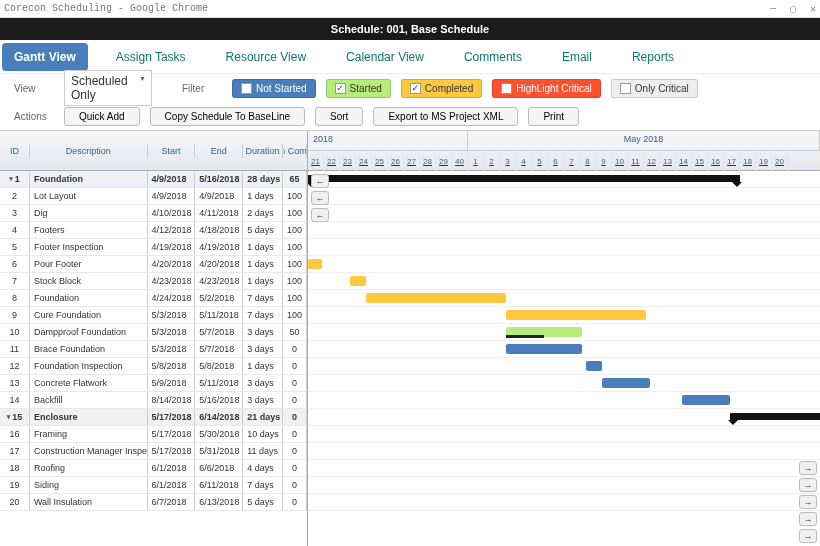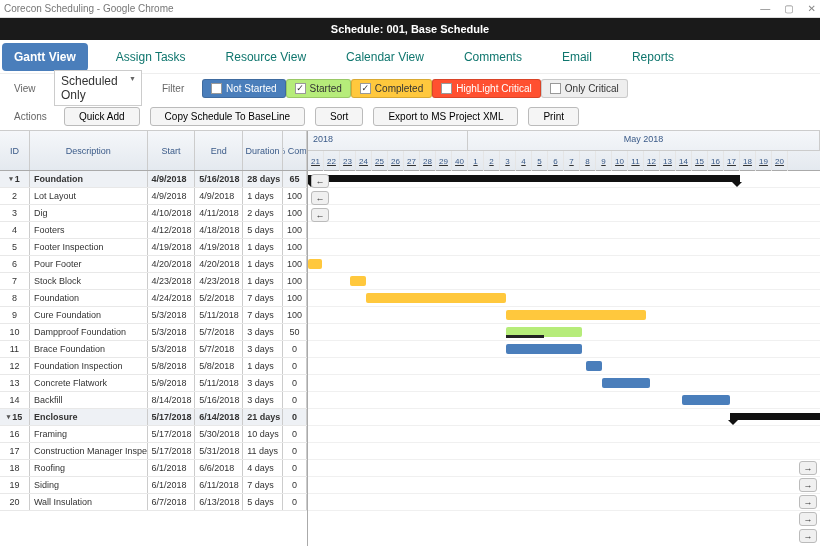--- a/index.html
+++ b/index.html
@@ -1,41 +1,41 @@
 <!DOCTYPE html>
 <html><head>
 <meta charset="utf-8">
 <style>
   * { box-sizing: border-box; margin: 0; padding: 0; }
   html, body { width: 820px; height: 546px; font-family: Arial, sans-serif; font-size: 10px; background: #fff; overflow: hidden; color: #333; }
-  .titlebar { height: 18px; background: #fff; display: flex; align-items: center; padding: 0 4px; border-bottom: 1px solid #ddd; }
+  .titlebar { height: 18px; background: #fff; display: flex; align-items: center; padding: 0 4px; border-bottom: 1px solid #ddd; font-family: Liberation Mono, monospace; }
   .titlebar .title { color: #777; font-size: 10px; }
   .titlebar .win-controls { margin-left: auto; display: flex; gap: 14px; color: #888; }
   .titlebar .win-controls span { cursor: default; }
   .schedule-header { height: 22px; background: #1a1a1a; color: #fff; display: flex; align-items: center; justify-content: center; font-size: 11px; font-weight: bold; }
   .tabs { height: 34px; display: flex; align-items: center; gap: 16px; padding: 6px 2px; border-bottom: 1px solid #eee; }
   .tab { color: #0f766e; font-size: 12px; padding: 7px 12px; cursor: pointer; border-radius: 4px; }
   .tab.active { background: #4a7ebb; color: #fff; font-weight: bold; }
-  .filterbar { height: 28px; display: flex; align-items: center; gap: 0; padding: 0 14px; }
+  .filterbar { height: 28px; display: flex; align-items: center; gap: 10px; padding: 0 14px; }
   .label { color: #666; width: 40px; }
   .select { border: 1px solid #ccc; padding: 3px 18px 3px 6px; font-size: 12px; background: #fff; position: relative; width: 88px; }
   .select::after { content: "▼"; position: absolute; right: 5px; top: 4px; font-size: 7px; color: #666; }
   .filter-chip { display: inline-flex; align-items: center; padding: 3px 8px; border-radius: 3px; font-size: 10px; gap: 4px; border: 1px solid rgba(0,0,0,.15); }
   .checkbox { width: 11px; height: 11px; background: #fff; border: 1px solid #999; display: inline-flex; align-items: center; justify-content: center; font-size: 9px; }
   .chip-notstarted { background: #4a7ebb; color: #fff; }
   .chip-started { background: #b6ec7a; }
   .chip-completed { background: #ffc83d; }
   .chip-highlight { background: #ff5030; color: #fff; }
   .chip-only { background: #eee; }
   .actionsbar { height: 28px; display: flex; align-items: center; gap: 10px; padding: 0 14px; }
   .btn { border: 1px solid #bbb; background: #f5f5f5; padding: 3px 14px; font-size: 10px; border-radius: 3px; cursor: pointer; }
   .main { display: flex; height: calc(546px - 18px - 22px - 34px - 28px - 28px); border-top: 1px solid #ccc; }
   .grid { width: 308px; overflow: hidden; border-right: 1px solid #aaa; }
   .grid-header, .grid-row { display: flex; }
-  .grid-header { background: linear-gradient(#f5f7fa,#e4e9ef); height: 40px; border-bottom: 1px solid #aaa; }
+  .grid-header { background: linear-gradient(#f5f7fa,#e4e9ef); height: 40px; border-bottom: 1px solid #aaa; align-items: center; }
   .gh, .gc { border-right: 1px solid #ccc; padding: 2px 4px; display: flex; align-items: center; font-size: 9px; overflow: hidden; white-space: nowrap; }
   .gh { color: #3a5a88; justify-content: center; text-align: center; }
   .c-id { width: 30px; justify-content: center; }
   .c-desc { width: 118px; }
   .c-start { width: 48px; }
   .c-end { width: 48px; }
   .c-dur { width: 40px; }
   .c-comp { width: 24px; justify-content: center; }
   .grid-body { overflow-y: auto; height: calc(100% - 40px); }
   .grid-row { height: 17px; border-bottom: 1px solid #e8e8e8; }

